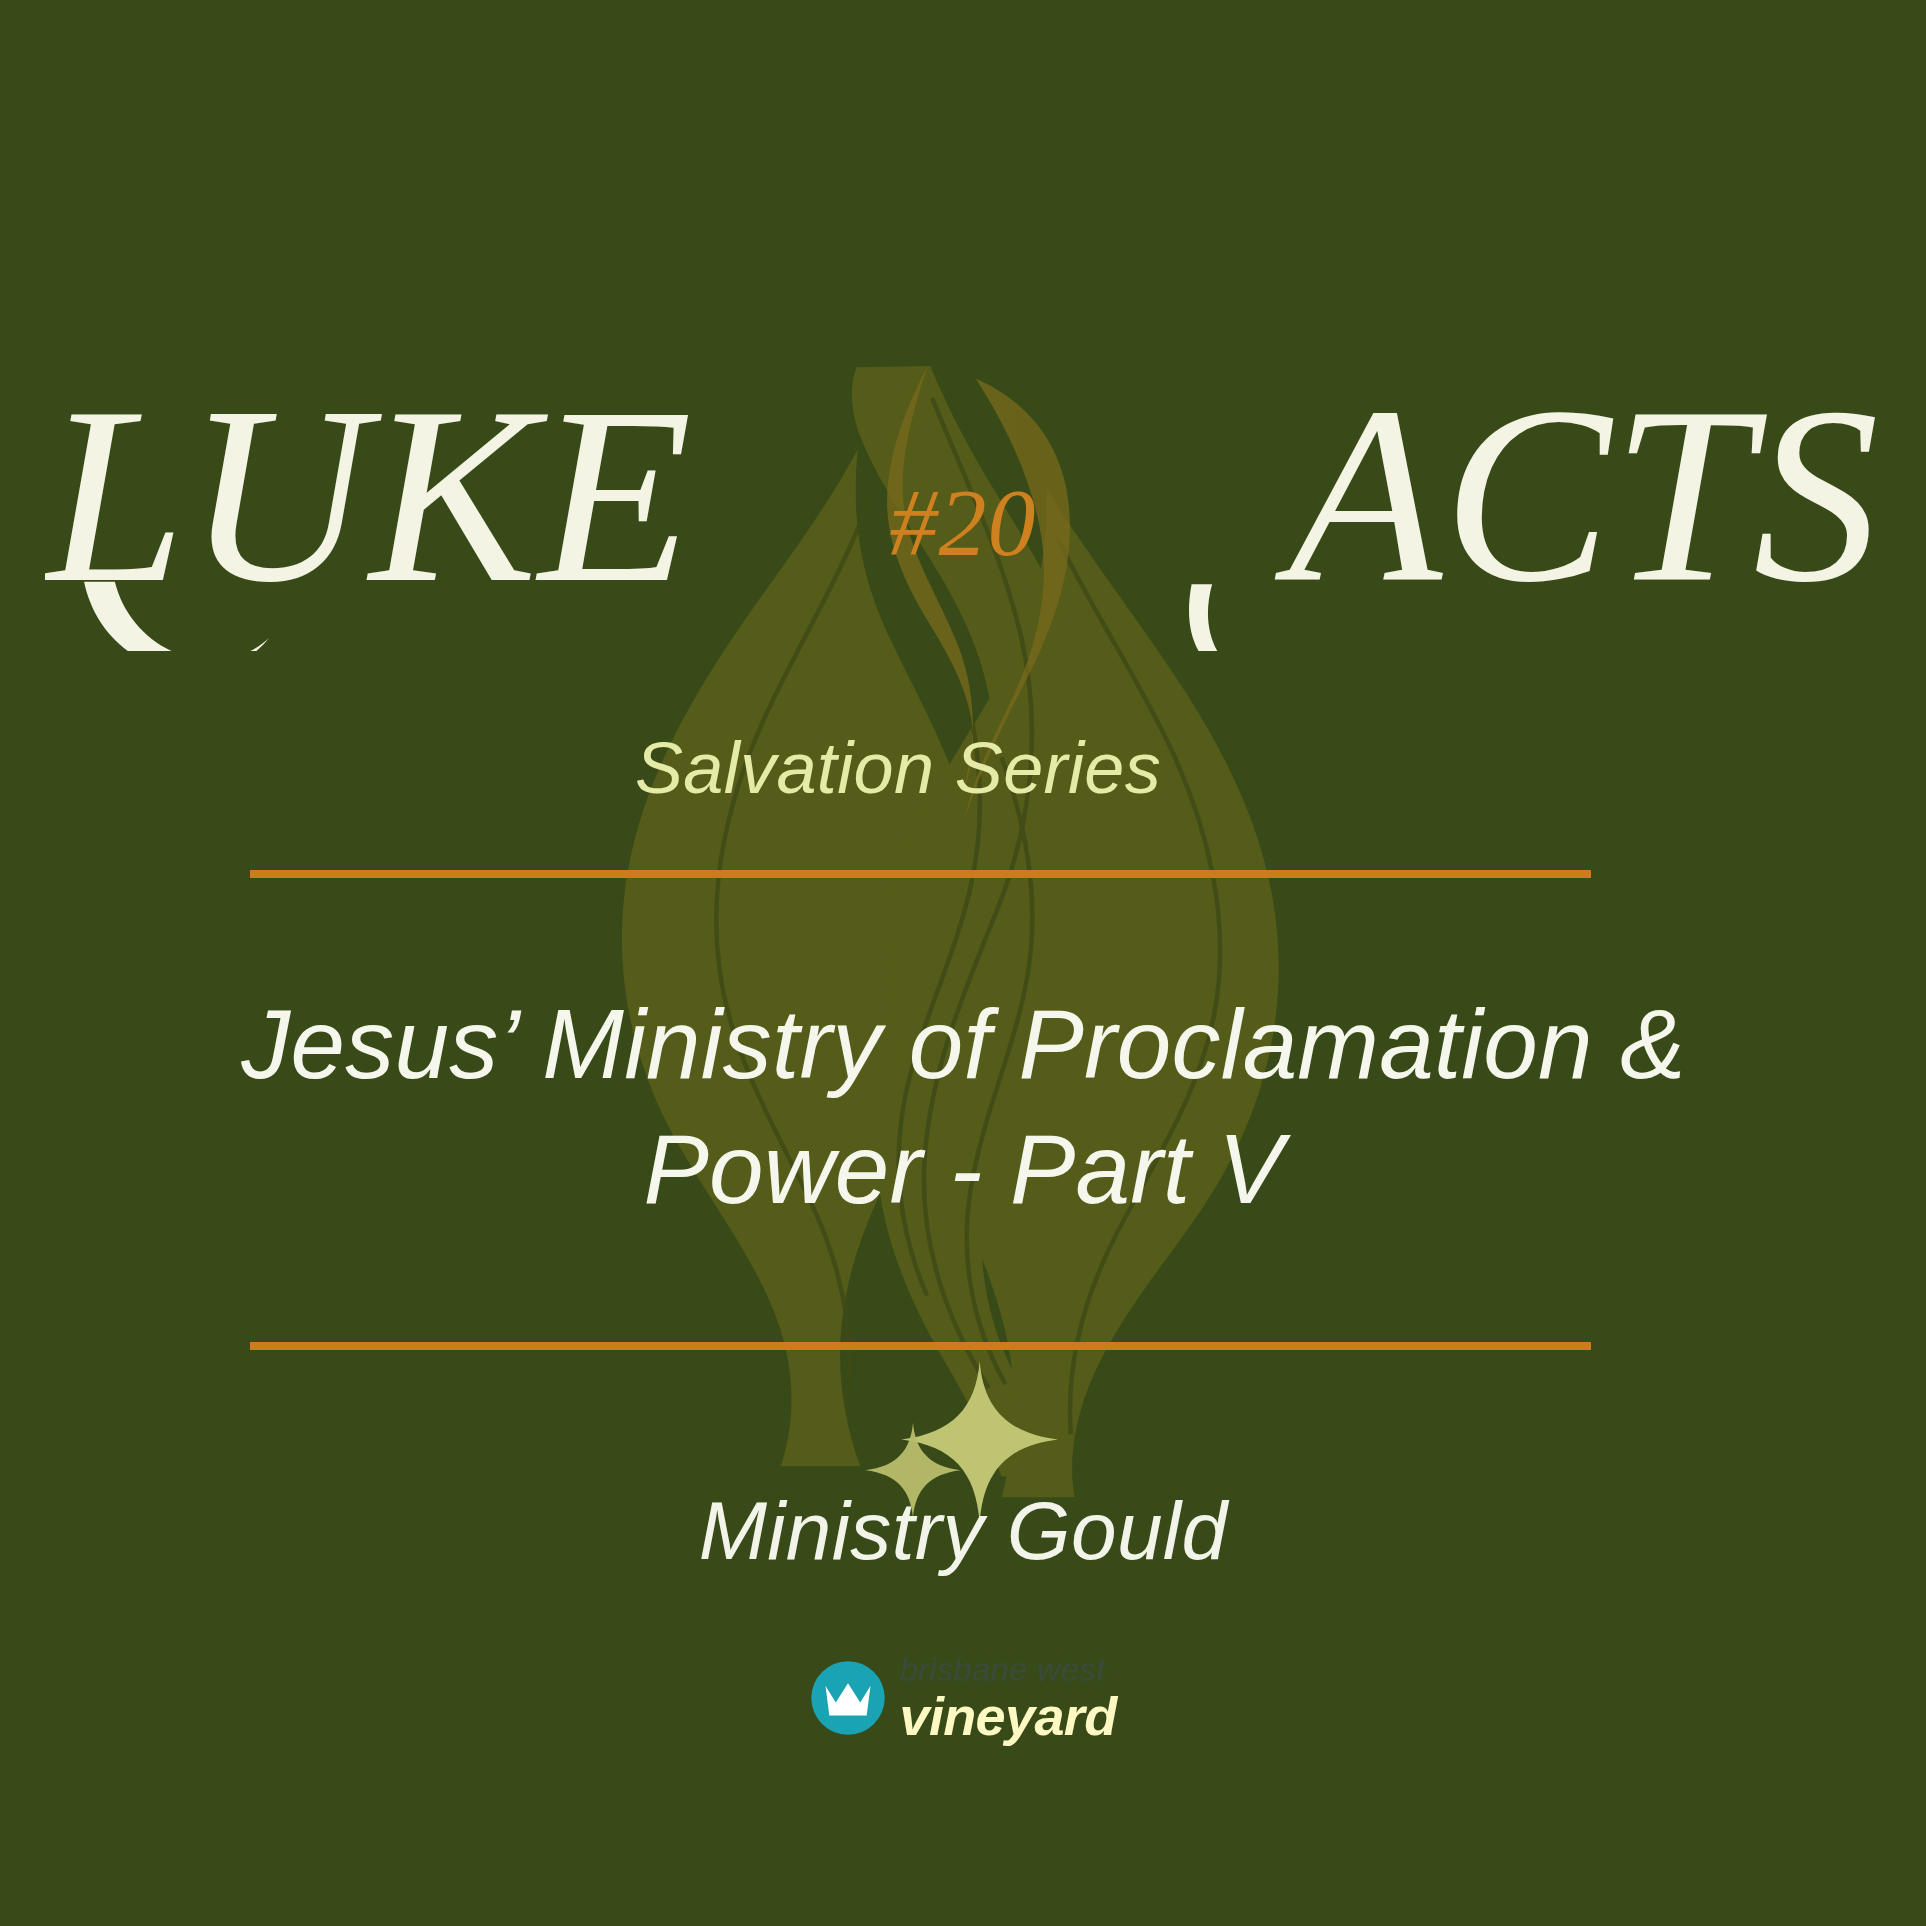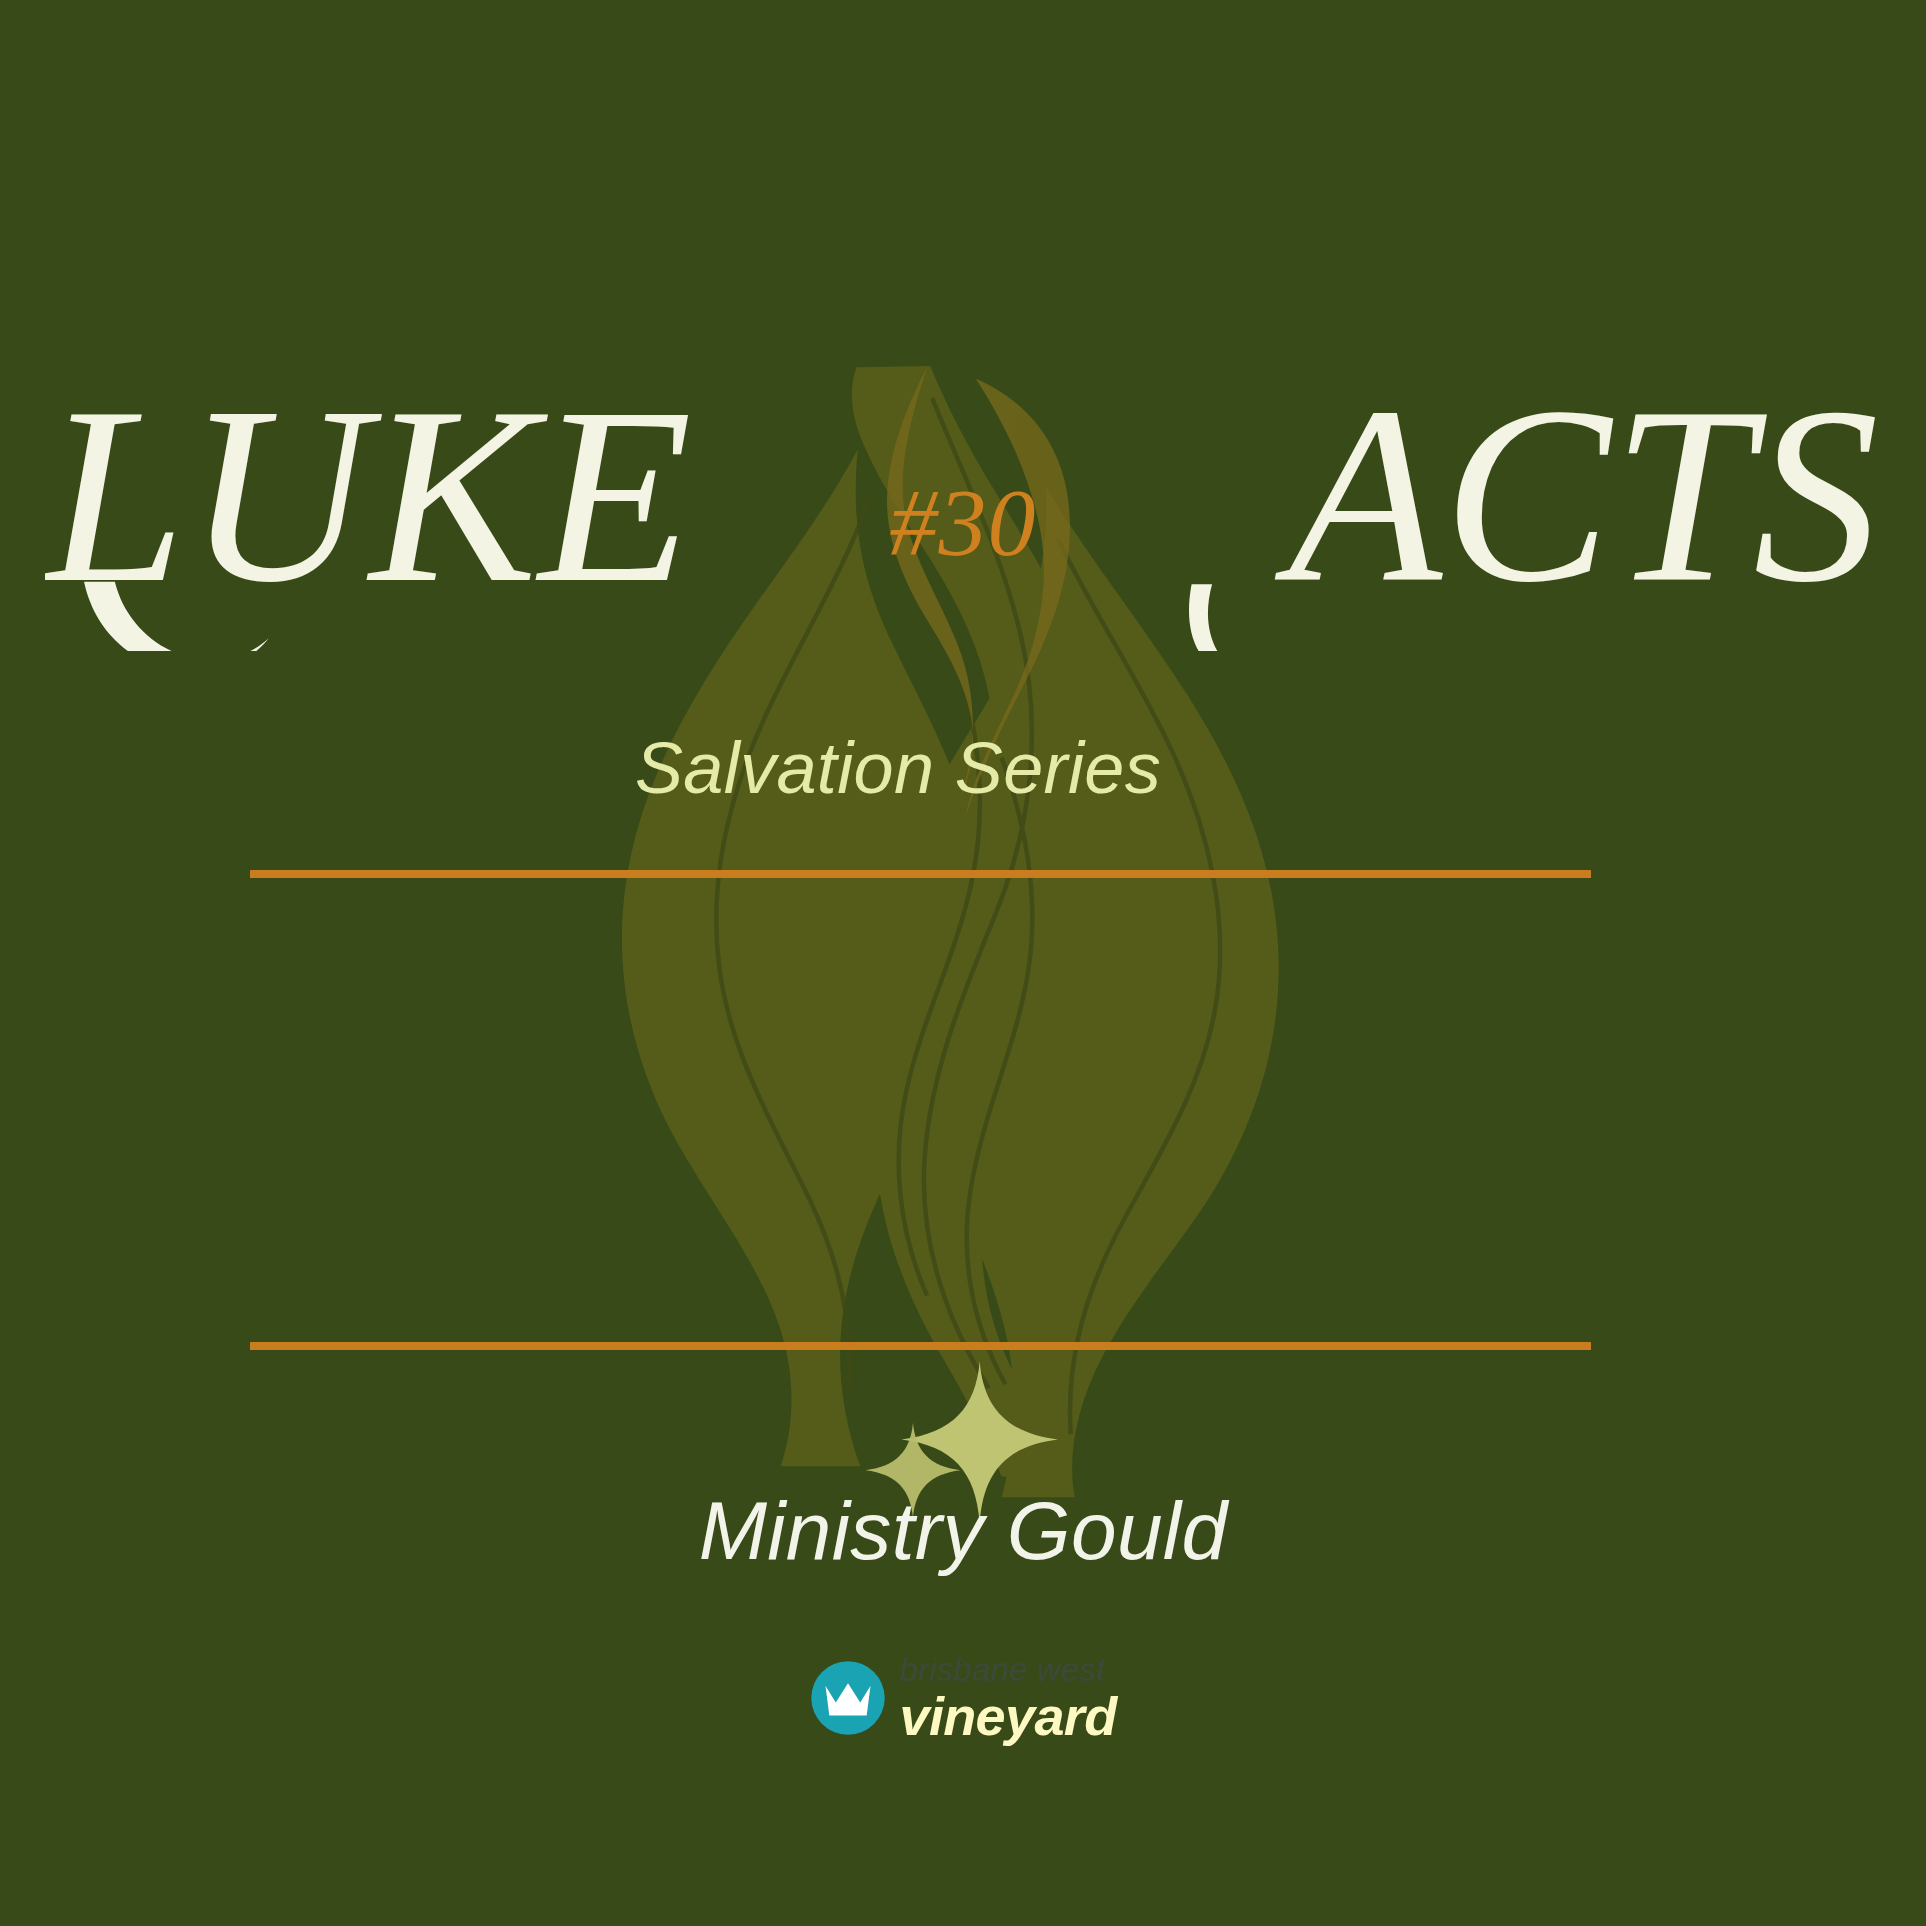--- a/index.html
+++ b/index.html
@@ -226,27 +226,31 @@
                C316 470 268 482 224 470 C164 454 122 408 108 352 Z" fill="#F3F4E4"></path>
     </svg>
 
     <svg id="acts-word" width="835" height="295" viewBox="0 0 1300 460" aria-hidden="true">
       <text x="1300" y="350" text-anchor="end" font-family="Liberation Serif, serif" font-size="392" letter-spacing="2" fill="#F3F4E4">ACTS</text>
 
       <path d="M226 356 C214 420 228 470 276 500 C312 520 356 518 386 498
                C352 512 314 508 288 486 C252 456 244 406 258 356 Z" fill="#F3F4E4"></path>
     </svg>
 
-    <div id="issue-number">#30</div>
+    <div id="issue-number">#20</div>
   </div>
 
   <div id="series-subtitle">Salvation Series</div>
 
   <div class="divider" id="divider-top"></div>
 
+  <div id="sermon-title">
+    <span>Jesus’ Ministry of Proclamation &amp;</span><br>
+    <span>Power - Part V</span>
+  </div>
 
   <div class="divider" id="divider-bottom"></div>
 
   <svg id="sparkles" viewBox="0 0 340 280" aria-hidden="true">
     <path d="M196 0 C202 72 238 112 318 122 C238 132 202 172 196 252
              C190 172 154 132 74 122 C154 112 190 72 196 0 Z" fill="#BFC473"></path>
     <path d="M92 96 C96 140 118 164 166 170 C118 176 96 200 92 244
              C88 200 66 176 18 170 C66 164 88 140 92 96 Z" fill="#B7BD6C" opacity="0.95"></path>
   </svg>
 

